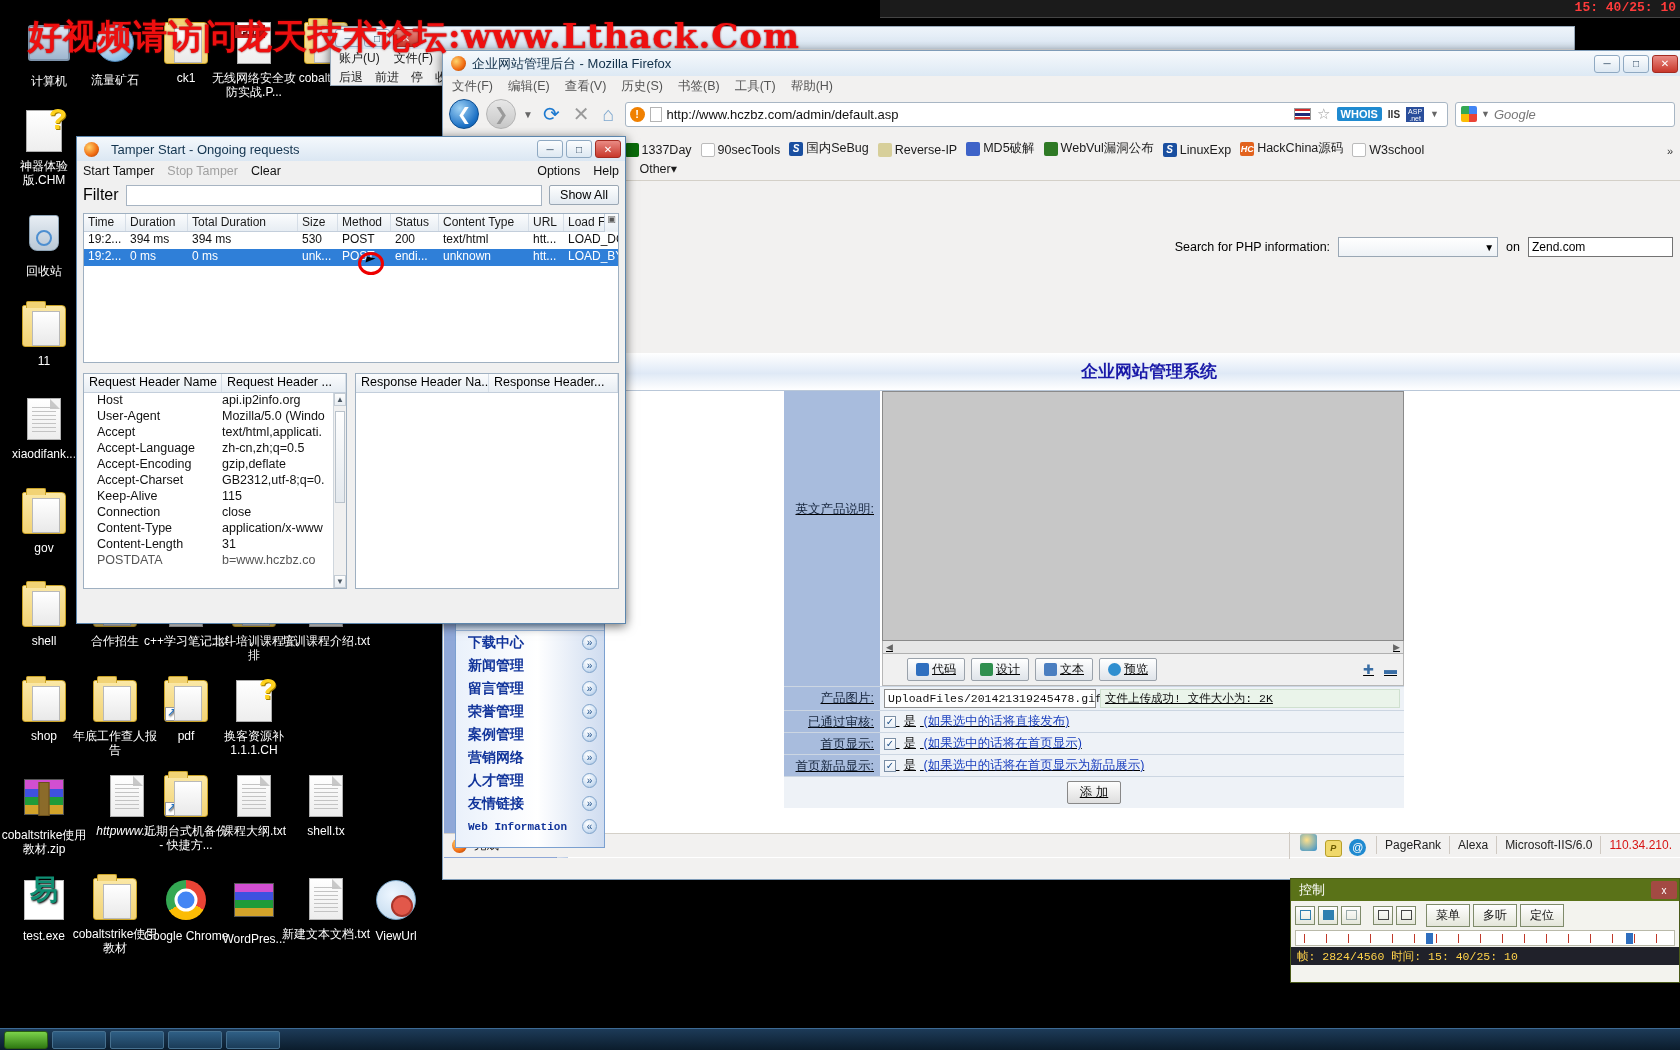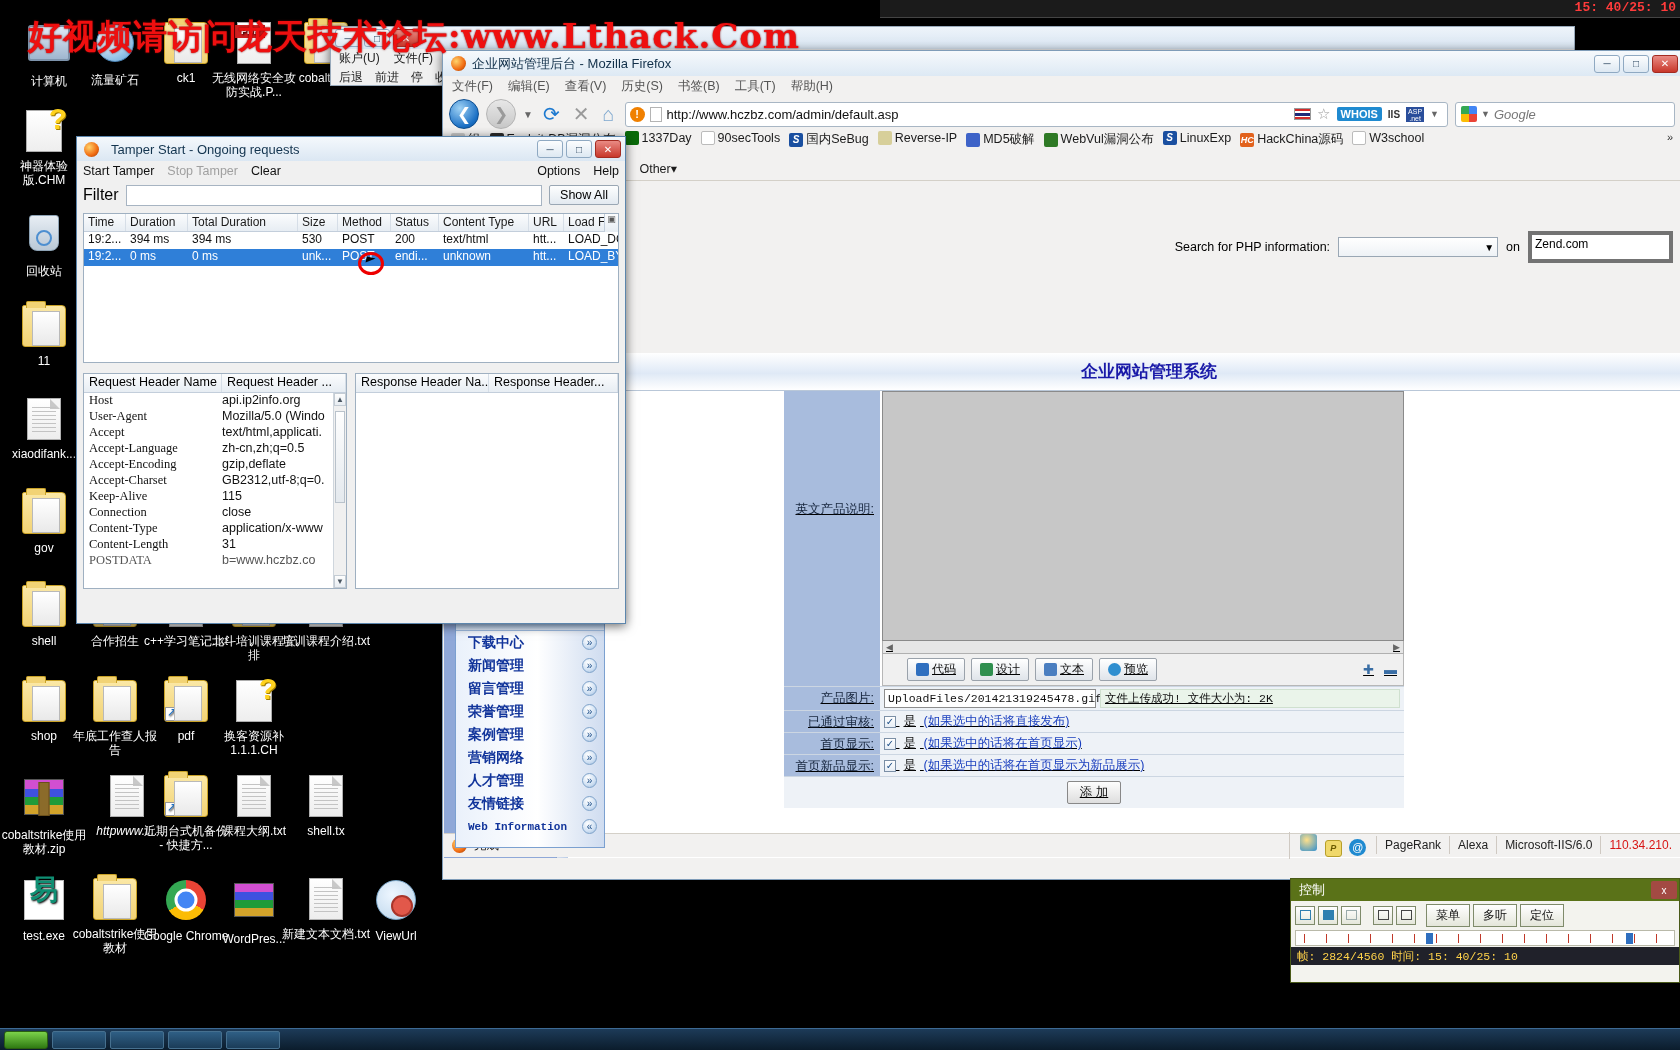--- a/index.html
+++ b/index.html
@@ -104,29 +104,29 @@
   .urlbar .sec{width:15px;height:15px;border-radius:50%;background:#f08000;color:#fff;font-size:11px;font-weight:bold;display:flex;align-items:center;justify-content:center;}
   .pgicon{width:12px;height:15px;background:#fff;border:1px solid #b4b4b4;}
   .urlright{display:flex;align-items:center;gap:6px;padding-right:4px;}
   .flagth{width:17px;height:12px;background:linear-gradient(#d32a2a 0 20%, #fff 20% 35%, #1e2a78 35% 65%, #fff 65% 80%, #d32a2a 80% 100%);border:1px solid #999;}
   .star{color:#9b9b9b;font-size:15px;}
   .whois{background:#1f8ad0;color:#fff;font-size:11px;font-weight:bold;padding:1px 4px;border-radius:2px;}
   .iisbadge{font-size:10px;color:#333;font-weight:bold;}
   .aspnet{width:18px;height:15px;background:#2a4e9b;color:#fff;font-size:7px;line-height:7px;text-align:center;padding-top:1px;}
   .searchbar{width:220px;height:25px;background:#fff;border:1px solid #a8b6c4;border-radius:3px;display:flex;align-items:center;gap:4px;padding:0 5px;font-size:13px;font-style:italic;color:#777;}
   .gbadge{width:16px;height:16px;background:conic-gradient(#4285f4 0 25%,#ea4335 25% 50%,#fbbc05 50% 75%,#34a853 75% 100%);border-radius:2px;}
-  #ff .ff-bm{height:26px;display:flex;align-items:flex-start;gap:9px;padding:0 8px;font-size:12.5px;color:#1b1b1b;background:#f2f1f0;white-space:nowrap;overflow:hidden;}
+  #ff .ff-bm{height:26px;display:flex;align-items:flex-end;gap:9px;padding:0 8px;font-size:12.5px;color:#1b1b1b;background:#f2f1f0;white-space:nowrap;overflow:hidden;}
   .bm{display:flex;align-items:center;gap:3px;}
   .bmico{width:14px;height:14px;border-radius:2px;display:inline-block;}
   #ff .ff-tb2{height:24px;display:flex;align-items:center;gap:16px;padding:0 8px;font-size:12.5px;color:#1b1b1b;background:#f2f1f0;border-bottom:1px solid #d4d0c8;}
   #ff .ff-urlrow{height:24px;display:flex;align-items:center;padding:0 8px;font-size:12.5px;background:#f2f1f0;}
   #ff .ff-optrow{height:26px;display:flex;align-items:center;gap:10px;padding:0 8px;font-size:12.5px;background:#f2f1f0;}
   #ff .ff-phprow{height:32px;display:flex;align-items:center;gap:8px;padding:0 8px;font-size:12.5px;background:#f2f1f0;}
   .selbox{height:20px;border:1px solid #9aa7b4;background:linear-gradient(#fff,#eef2f6);display:flex;align-items:center;justify-content:flex-end;padding-right:3px;font-size:10px;}
-  .txtin{height:32px;border:4px solid #737373;background:#fff;}
+  .txtin{height:20px;border:1px solid #737373;background:#fff;}
 
   
   #ffpage{position:absolute;left:1px;top:302px;width:1238px;height:505px;background:#fff;overflow:hidden;}
 
   
   .cms-header{height:38px;background:linear-gradient(#ffffff,#dfe9f6 55%,#ffffff);
      border-bottom:1px solid #b9c7d8;display:flex;align-items:center;justify-content:center;}
   .cms-title{color:#1a1aa8;font-size:17px;font-weight:bold;font-family:"DejaVu Sans", sans-serif;}
   .cms-form{width:620px;margin-left:168px;}
   .frow{display:flex;border-bottom:1px solid #ccd6e2;min-height:22px;text-decoration:underline;}
@@ -175,21 +175,21 @@
   .gridrow{display:flex;height:17px;font-size:12px;color:#111;}
   .gridrow div{padding:0 4px;overflow:hidden;white-space:nowrap;}
   .gridrow.sel{background:#2f7fd8;color:#fff;}
   .colgrip{position:absolute;right:0;top:0;width:14px;height:18px;background:linear-gradient(#fbfcfd,#e7edf3);border-left:1px solid #c3cedb;font-size:9px;color:#555;text-align:center;}
   .td-lower{display:flex;gap:8px;margin:10px 6px 0;height:216px;}
   .hdrpane{flex:1;border:1px solid #9fb0c1;background:#fff;display:flex;flex-direction:column;}
   .hdrhead{display:flex;height:19px;background:linear-gradient(#fbfcfd,#e7edf3);border-bottom:1px solid #c3cedb;font-size:12.5px;}
   .hdrhead div{border-right:1px solid #d6dee7;padding:1px 5px;white-space:nowrap;overflow:hidden;}
   .hdrbody{flex:1;position:relative;overflow:hidden;}
   .hrow{display:flex;height:16px;font-size:12.5px;color:#111;}
-  .hrow .k{width:138px;padding-left:5px;font-family:Liberation Serif, serif;}
+  .hrow .k{width:138px;padding-left:13px;}
   .hrow .v{flex:1;}
   .vscroll{position:absolute;right:0;top:0;bottom:0;width:13px;background:#f0f0f0;border-left:1px solid #cfd6dd;}
   .vscroll .th{position:absolute;left:1px;right:1px;top:18px;height:92px;background:linear-gradient(#fefefe,#e4e9ee);border:1px solid #b9c2cb;}
   .vscroll .ar{position:absolute;left:0;right:0;height:13px;background:linear-gradient(#fdfdfd,#e8edf2);border:1px solid #c4ccd4;font-size:8px;text-align:center;line-height:11px;color:#4a5661;}
 
   
   .redcircle{position:absolute;width:26px;height:23px;border:3px solid #e00;border-radius:50%;z-index:33;}
   .cursor{position:absolute;z-index:34;width:0;height:0;
     border-left:9px solid #000; border-bottom:6px solid transparent; border-right:6px solid transparent; border-top:0;}
 

